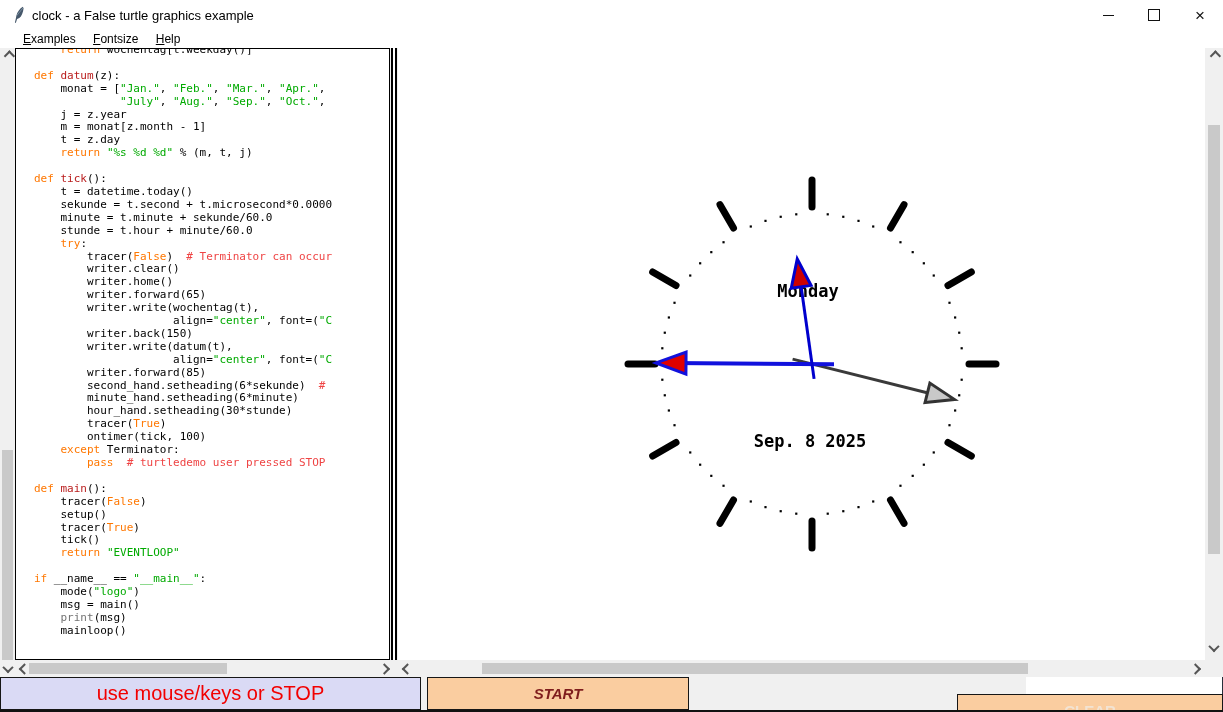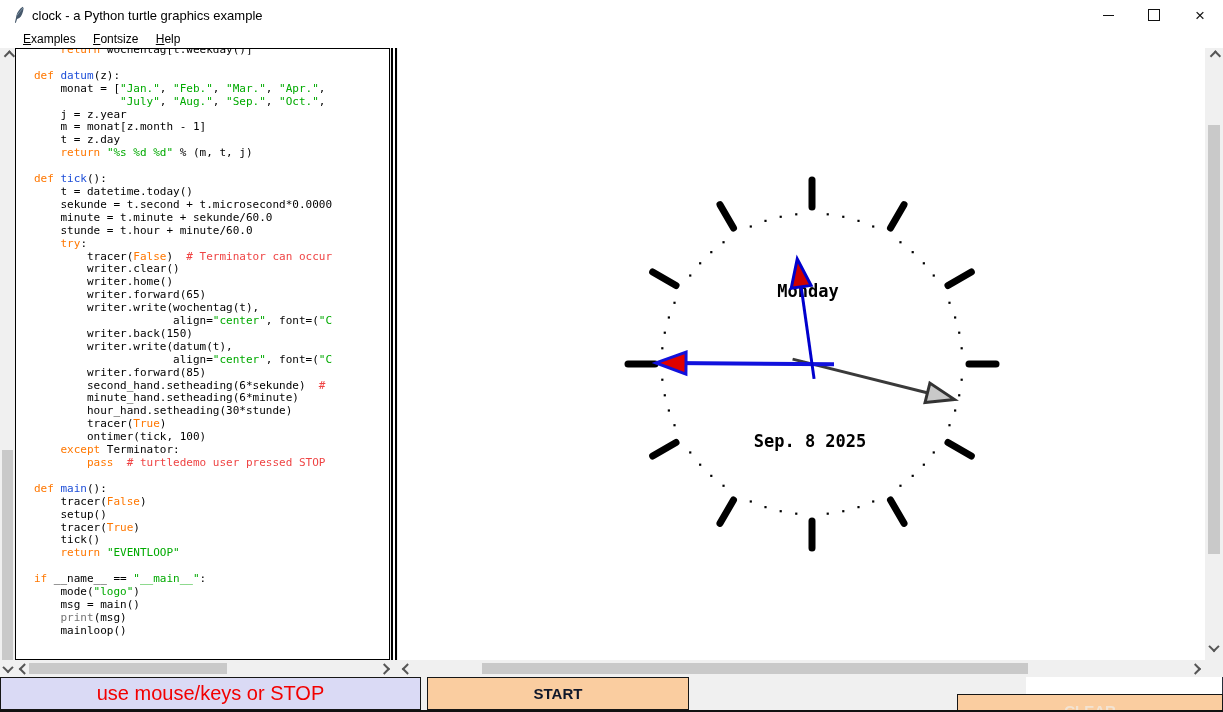--- a/index.html
+++ b/index.html
@@ -17,21 +17,21 @@
   
   .menubar{position:absolute;left:0;top:30px;width:1223px;height:18px;background:#fff;font-size:12px;padding-left:16px;}
   .menu-item{display:inline-block;padding:2px 7px 0 7px;color:#000;}
   
   .main{position:absolute;left:0;top:48px;width:1223px;height:612px;background:#f0f0f0;}
   .vsb-left{position:absolute;left:0;top:48px;width:15px;height:612px;background:#f0f0f0;}
   .code-pane{position:absolute;left:15px;top:48px;width:375px;height:612px;background:#fff;
     border:1px solid #000;box-sizing:border-box;overflow:hidden;}
   .code{position:absolute;left:9px;top:-5px;font-family:"DejaVu Sans Mono","Liberation Mono",monospace;
     font-size:11px;line-height:12.9px;white-space:pre;color:#000;margin-left:9px;}
-  .code .kw{color:#ff7700}.code .df{color:#1d4ed8}.code .st{color:#00aa00}
+  .code .kw{color:#ff7700}.code .df{color:#b91c1c}.code .st{color:#00aa00}
   .code .bi{color:#737373}.code .cm{color:#ef4444}.code .pl{color:#000}
   .sash{position:absolute;left:391px;top:48px;width:6px;height:612px;background:#fff;
     border-left:2px solid #000;border-right:2px solid #000;box-sizing:border-box;}
   .canvas{position:absolute;left:398px;top:48px;width:807px;height:612px;background:#fff;}
   .vsb-right{position:absolute;left:1205px;top:48px;width:18px;height:612px;background:#f0f0f0;}
   
   .sb-arrow{position:absolute;display:flex;align-items:center;justify-content:center;background:#f0f0f0;}
   .chev{width:6px;height:6px;border-left:2px solid #555;border-bottom:2px solid #555;display:inline-block;}
   .chev.up{transform:rotate(135deg) translate(-1px,-1px);}
   .chev.down{transform:rotate(-45deg) translate(1px,-1px);}
@@ -39,36 +39,36 @@
   .chev.right{transform:rotate(225deg) translate(-1px,1px);}
   .sb-thumb{position:absolute;background:#c9c9c9;}
   .scrollrow{position:absolute;left:0;top:660px;width:1223px;height:17px;background:#f0f0f0;}
   
   .bottombar{position:absolute;left:0;top:677px;width:1026px;height:33px;background:#f0f0f0;}
   .statusbox{position:absolute;left:0;top:0;width:421px;height:33px;background:#dadaf5;
     border:1px solid #161616;box-sizing:border-box;display:flex;align-items:center;justify-content:center;
     font-size:20px;color:#f20000;}
   .btn{position:absolute;top:0;height:33px;border:1px solid #161616;box-sizing:border-box;
     display:flex;align-items:center;justify-content:center;font-size:15px;font-weight:bold;}
-  .btn.start{left:427px;width:262px;background:#facda0;color:#0f172a;}
+  .btn.start{left:427px;width:262px;background:#facda0;color:#7f1d1d;font-style:italic;}
   .btn.stop{left:690px;width:266px;background:#d40000;color:#ffffff;}
   .btn.clear{left:957px;width:266px;background:#facda0;color:#f2e3d3;margin-top:17px;}
   .bottomedge{position:absolute;left:0;top:710px;width:1223px;height:2px;background:#111;}
 </style>
 </head>
 <body>
 
 <div class="window">
 
   <div class="titlebar">
     <svg class="app-icon" viewBox="0 0 16 18">
       <path d="M11.8 0.8 C8.8 2.6 6.4 5.8 5.4 9.6 L4.9 12.2 L3.9 16.6 L4.8 16.9 L6.1 12.9 L8.3 12.1 C10.6 10.4 12.2 6.2 12.6 2.2 Z" fill="#46586b"></path>
       <path d="M5.6 9.8 L11.9 2.0" stroke="#8fa3b5" stroke-width="0.7" fill="none"></path>
     </svg>
-    <span class="title-text">clock - a Python turtle graphics example</span>
+    <span class="title-text">clock - a False turtle graphics example</span>
     <div class="winbtn min">
         <span class="glyph-min"></span>
       </div>
     <div class="winbtn max">
         <span class="glyph-max"></span>
       </div>
     <div class="winbtn close">
         <span class="glyph-close">×</span>
       </div>
   </div>

